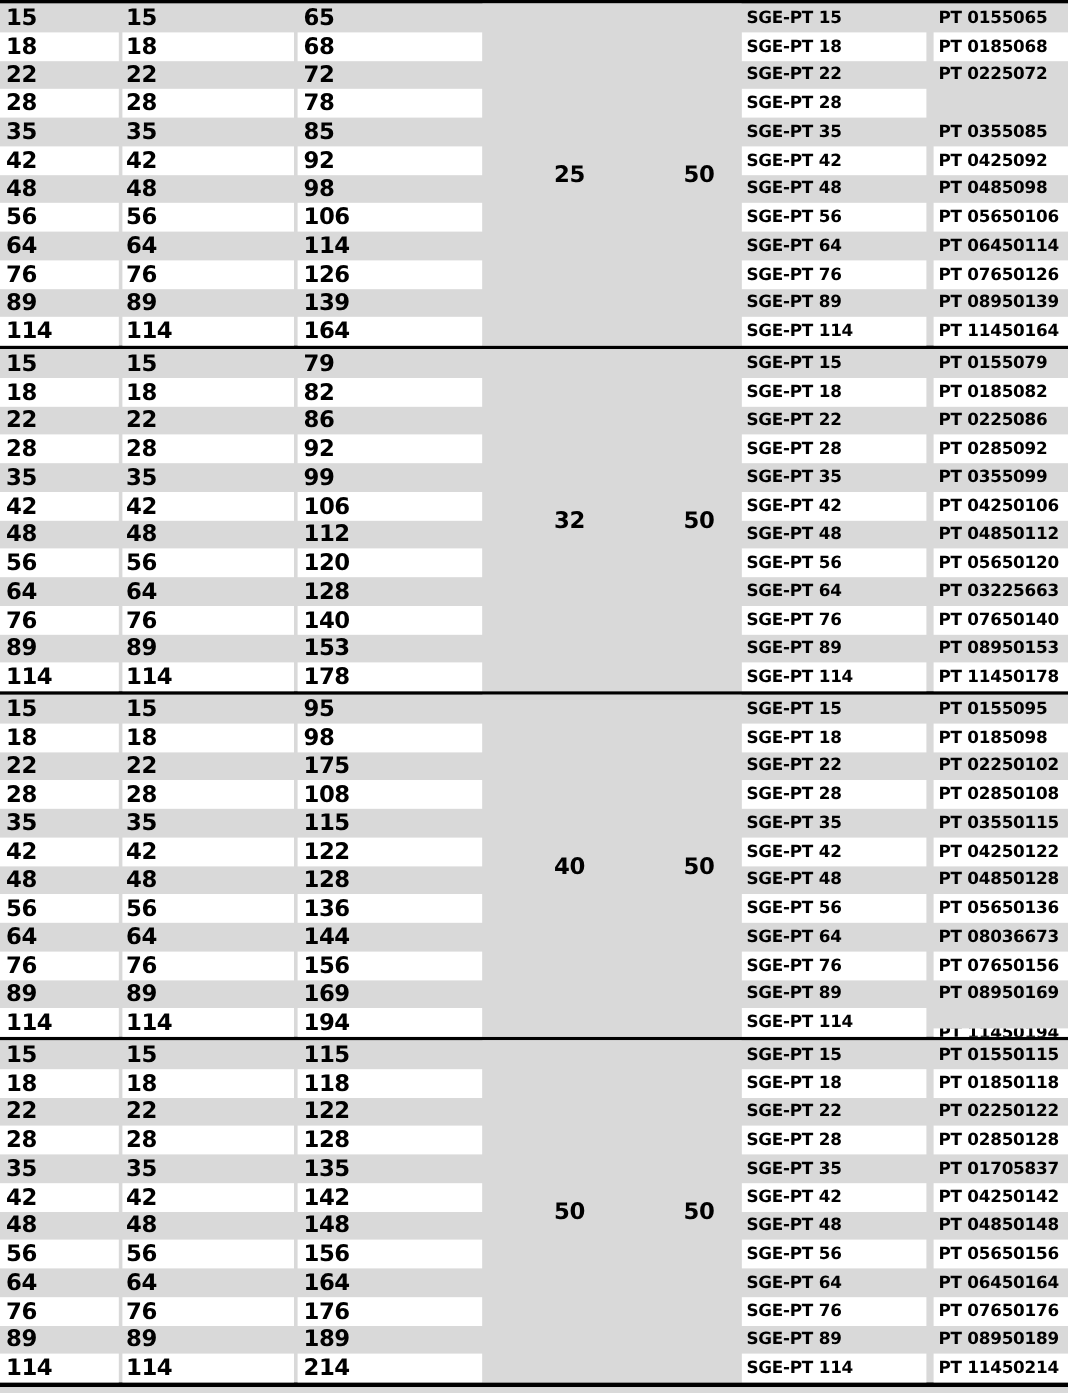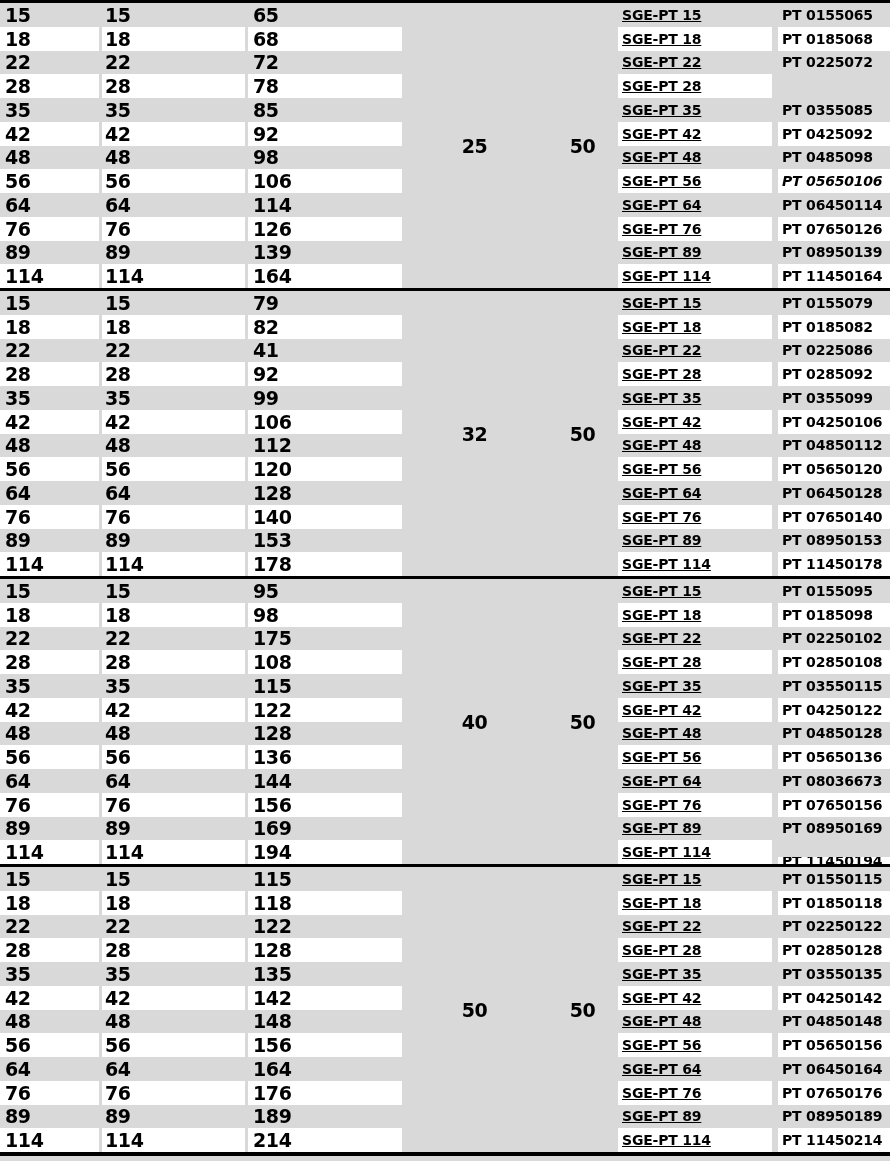--- a/index.html
+++ b/index.html
@@ -23,21 +23,21 @@
     display:flex;align-items:center;
     font-weight:bold;color:#000000;
     white-space:nowrap;overflow:hidden;
   }
   .cell.white{background:#ffffff;}
   .big{font-size:19px;letter-spacing:-0.4px;}
   .small{font-size:14px;letter-spacing:-0.2px;}
   .p1{padding-left:5px;}
   .p2{padding-left:3px;}
   .p3{padding-left:5px;}
-  .p6{padding-left:4px;text-decoration:underline;}
+  .p6{padding-left:4px;}
   .p7{padding-left:4px;}
   .merged{
     grid-column:6;grid-row:1 / span 12;
     display:flex;align-items:center;background:#d9d9d9;
   }
   .merged .mval{
     font-weight:bold;color:#000000;text-align:center;
   }
   .merged .m1{width:145px;}
   .merged .m2{width:71px;}
@@ -81,21 +81,21 @@
         <div class="cell small p7 white" style="grid-area: 6 / 9;">PT 0425092</div>
         <div class="cell big p1" style="grid-area: 7 / 1;">48</div>
         <div class="cell big p2" style="grid-area: 7 / 3;">48</div>
         <div class="cell big p3" style="grid-area: 7 / 5;">98</div>
         <div class="cell small p6" style="grid-area: 7 / 7;">SGE-PT 48</div>
         <div class="cell small p7" style="grid-area: 7 / 9;">PT 0485098</div>
         <div class="cell big p1 white" style="grid-area: 8 / 1;">56</div>
         <div class="cell big p2 white" style="grid-area: 8 / 3;">56</div>
         <div class="cell big p3 white" style="grid-area: 8 / 5;">106</div>
         <div class="cell small p6 white" style="grid-area: 8 / 7;">SGE-PT 56</div>
-        <div class="cell small p7 white" style="grid-area: 8 / 9; font-style: italic;">PT 05650106</div>
+        <div class="cell small p7 white" style="grid-area: 8 / 9;">PT 05650106</div>
         <div class="cell big p1" style="grid-area: 9 / 1;">64</div>
         <div class="cell big p2" style="grid-area: 9 / 3;">64</div>
         <div class="cell big p3" style="grid-area: 9 / 5;">114</div>
         <div class="cell small p6" style="grid-area: 9 / 7;">SGE-PT 64</div>
         <div class="cell small p7" style="grid-area: 9 / 9;">PT 06450114</div>
         <div class="cell big p1 white" style="grid-area: 10 / 1;">76</div>
         <div class="cell big p2 white" style="grid-area: 10 / 3;">76</div>
         <div class="cell big p3 white" style="grid-area: 10 / 5;">126</div>
         <div class="cell small p6 white" style="grid-area: 10 / 7;">SGE-PT 76</div>
         <div class="cell small p7 white" style="grid-area: 10 / 9;">PT 07650126</div>
@@ -121,21 +121,21 @@
         <div class="cell big p3" style="grid-area: 1 / 5;">79</div>
         <div class="cell small p6" style="grid-area: 1 / 7;">SGE-PT 15</div>
         <div class="cell small p7" style="grid-area: 1 / 9;">PT 0155079</div>
         <div class="cell big p1 white" style="grid-area: 2 / 1;">18</div>
         <div class="cell big p2 white" style="grid-area: 2 / 3;">18</div>
         <div class="cell big p3 white" style="grid-area: 2 / 5;">82</div>
         <div class="cell small p6 white" style="grid-area: 2 / 7;">SGE-PT 18</div>
         <div class="cell small p7 white" style="grid-area: 2 / 9;">PT 0185082</div>
         <div class="cell big p1" style="grid-area: 3 / 1;">22</div>
         <div class="cell big p2" style="grid-area: 3 / 3;">22</div>
-        <div class="cell big p3" style="grid-area: 3 / 5;">41</div>
+        <div class="cell big p3" style="grid-area: 3 / 5;">86</div>
         <div class="cell small p6" style="grid-area: 3 / 7;">SGE-PT 22</div>
         <div class="cell small p7" style="grid-area: 3 / 9;">PT 0225086</div>
         <div class="cell big p1 white" style="grid-area: 4 / 1;">28</div>
         <div class="cell big p2 white" style="grid-area: 4 / 3;">28</div>
         <div class="cell big p3 white" style="grid-area: 4 / 5;">92</div>
         <div class="cell small p6 white" style="grid-area: 4 / 7;">SGE-PT 28</div>
         <div class="cell small p7 white" style="grid-area: 4 / 9;">PT 0285092</div>
         <div class="cell big p1" style="grid-area: 5 / 1;">35</div>
         <div class="cell big p2" style="grid-area: 5 / 3;">35</div>
         <div class="cell big p3" style="grid-area: 5 / 5;">99</div>
@@ -153,21 +153,21 @@
         <div class="cell small p7" style="grid-area: 7 / 9;">PT 04850112</div>
         <div class="cell big p1 white" style="grid-area: 8 / 1;">56</div>
         <div class="cell big p2 white" style="grid-area: 8 / 3;">56</div>
         <div class="cell big p3 white" style="grid-area: 8 / 5;">120</div>
         <div class="cell small p6 white" style="grid-area: 8 / 7;">SGE-PT 56</div>
         <div class="cell small p7 white" style="grid-area: 8 / 9;">PT 05650120</div>
         <div class="cell big p1" style="grid-area: 9 / 1;">64</div>
         <div class="cell big p2" style="grid-area: 9 / 3;">64</div>
         <div class="cell big p3" style="grid-area: 9 / 5;">128</div>
         <div class="cell small p6" style="grid-area: 9 / 7;">SGE-PT 64</div>
-        <div class="cell small p7" style="grid-area: 9 / 9;">PT 06450128</div>
+        <div class="cell small p7" style="grid-area: 9 / 9;">PT 03225663</div>
         <div class="cell big p1 white" style="grid-area: 10 / 1;">76</div>
         <div class="cell big p2 white" style="grid-area: 10 / 3;">76</div>
         <div class="cell big p3 white" style="grid-area: 10 / 5;">140</div>
         <div class="cell small p6 white" style="grid-area: 10 / 7;">SGE-PT 76</div>
         <div class="cell small p7 white" style="grid-area: 10 / 9;">PT 07650140</div>
         <div class="cell big p1" style="grid-area: 11 / 1;">89</div>
         <div class="cell big p2" style="grid-area: 11 / 3;">89</div>
         <div class="cell big p3" style="grid-area: 11 / 5;">153</div>
         <div class="cell small p6" style="grid-area: 11 / 7;">SGE-PT 89</div>
         <div class="cell small p7" style="grid-area: 11 / 9;">PT 08950153</div>
@@ -267,21 +267,21 @@
         <div class="cell small p7" style="grid-area: 3 / 9;">PT 02250122</div>
         <div class="cell big p1 white" style="grid-area: 4 / 1;">28</div>
         <div class="cell big p2 white" style="grid-area: 4 / 3;">28</div>
         <div class="cell big p3 white" style="grid-area: 4 / 5;">128</div>
         <div class="cell small p6 white" style="grid-area: 4 / 7;">SGE-PT 28</div>
         <div class="cell small p7 white" style="grid-area: 4 / 9;">PT 02850128</div>
         <div class="cell big p1" style="grid-area: 5 / 1;">35</div>
         <div class="cell big p2" style="grid-area: 5 / 3;">35</div>
         <div class="cell big p3" style="grid-area: 5 / 5;">135</div>
         <div class="cell small p6" style="grid-area: 5 / 7;">SGE-PT 35</div>
-        <div class="cell small p7" style="grid-area: 5 / 9;">PT 03550135</div>
+        <div class="cell small p7" style="grid-area: 5 / 9;">PT 01705837</div>
         <div class="cell big p1 white" style="grid-area: 6 / 1;">42</div>
         <div class="cell big p2 white" style="grid-area: 6 / 3;">42</div>
         <div class="cell big p3 white" style="grid-area: 6 / 5;">142</div>
         <div class="cell small p6 white" style="grid-area: 6 / 7;">SGE-PT 42</div>
         <div class="cell small p7 white" style="grid-area: 6 / 9;">PT 04250142</div>
         <div class="cell big p1" style="grid-area: 7 / 1;">48</div>
         <div class="cell big p2" style="grid-area: 7 / 3;">48</div>
         <div class="cell big p3" style="grid-area: 7 / 5;">148</div>
         <div class="cell small p6" style="grid-area: 7 / 7;">SGE-PT 48</div>
         <div class="cell small p7" style="grid-area: 7 / 9;">PT 04850148</div>

